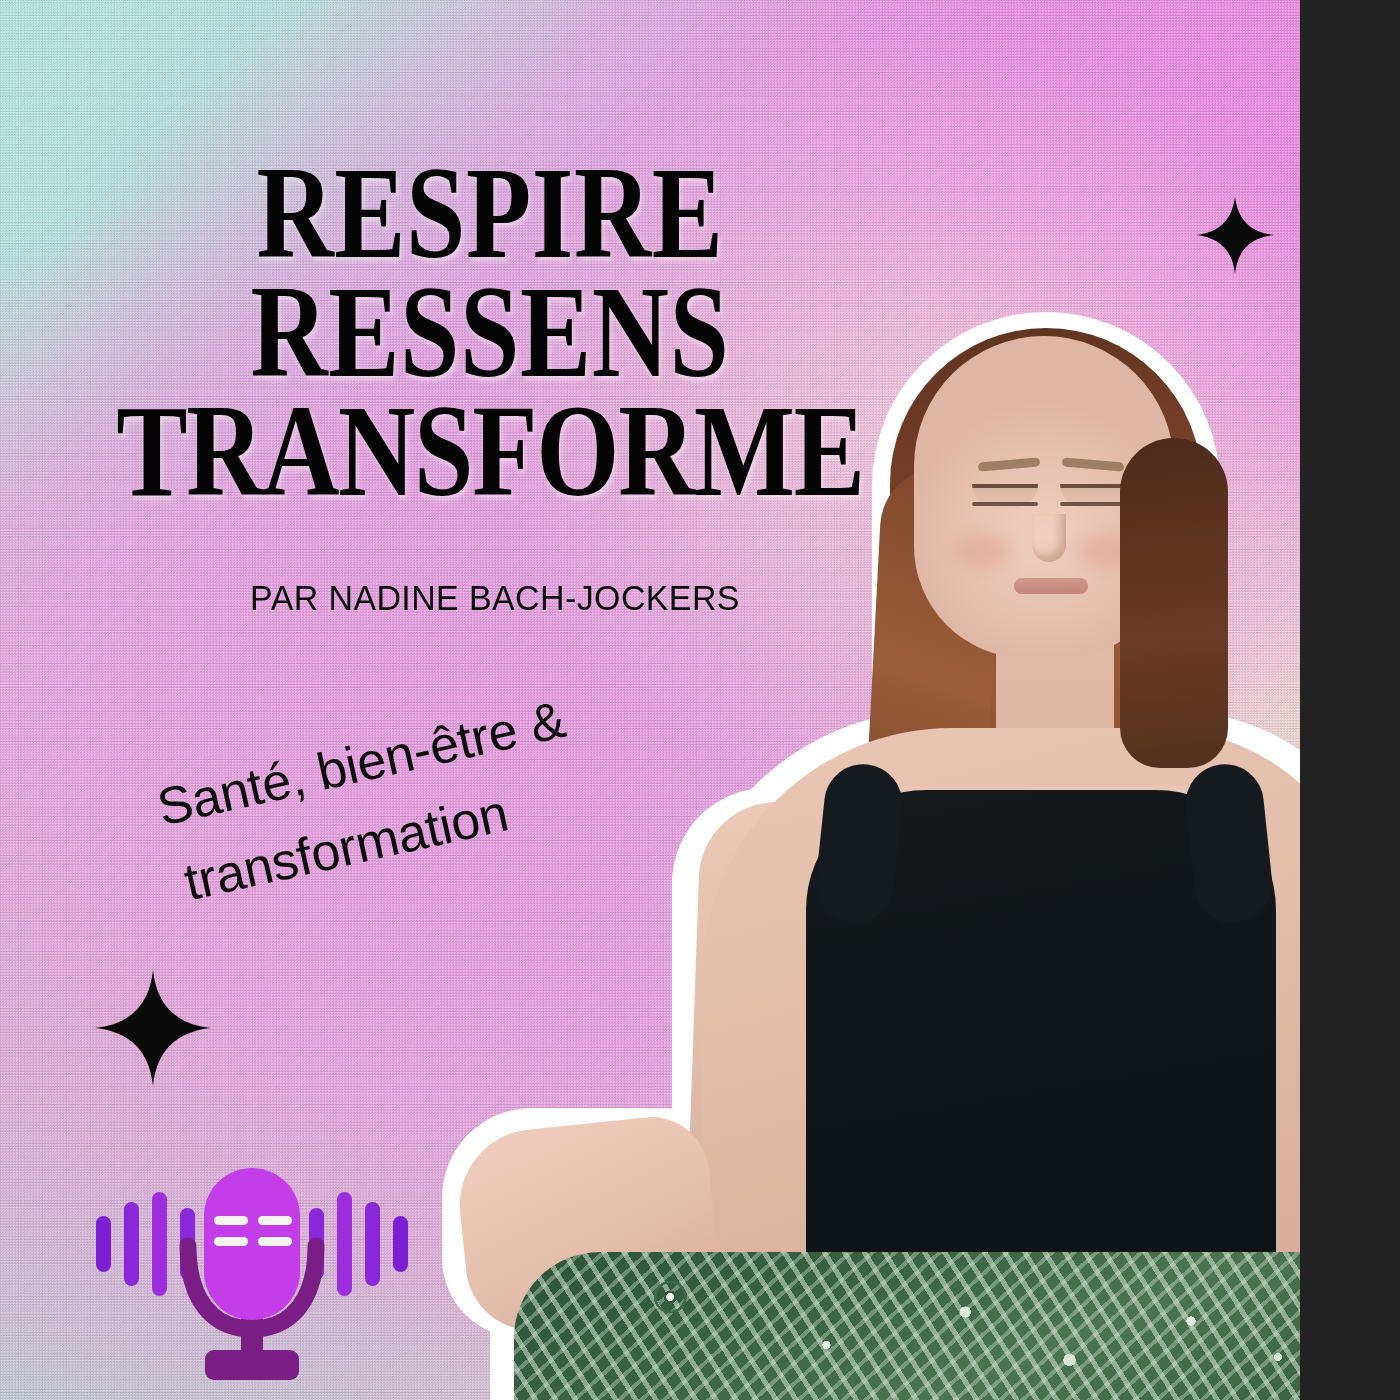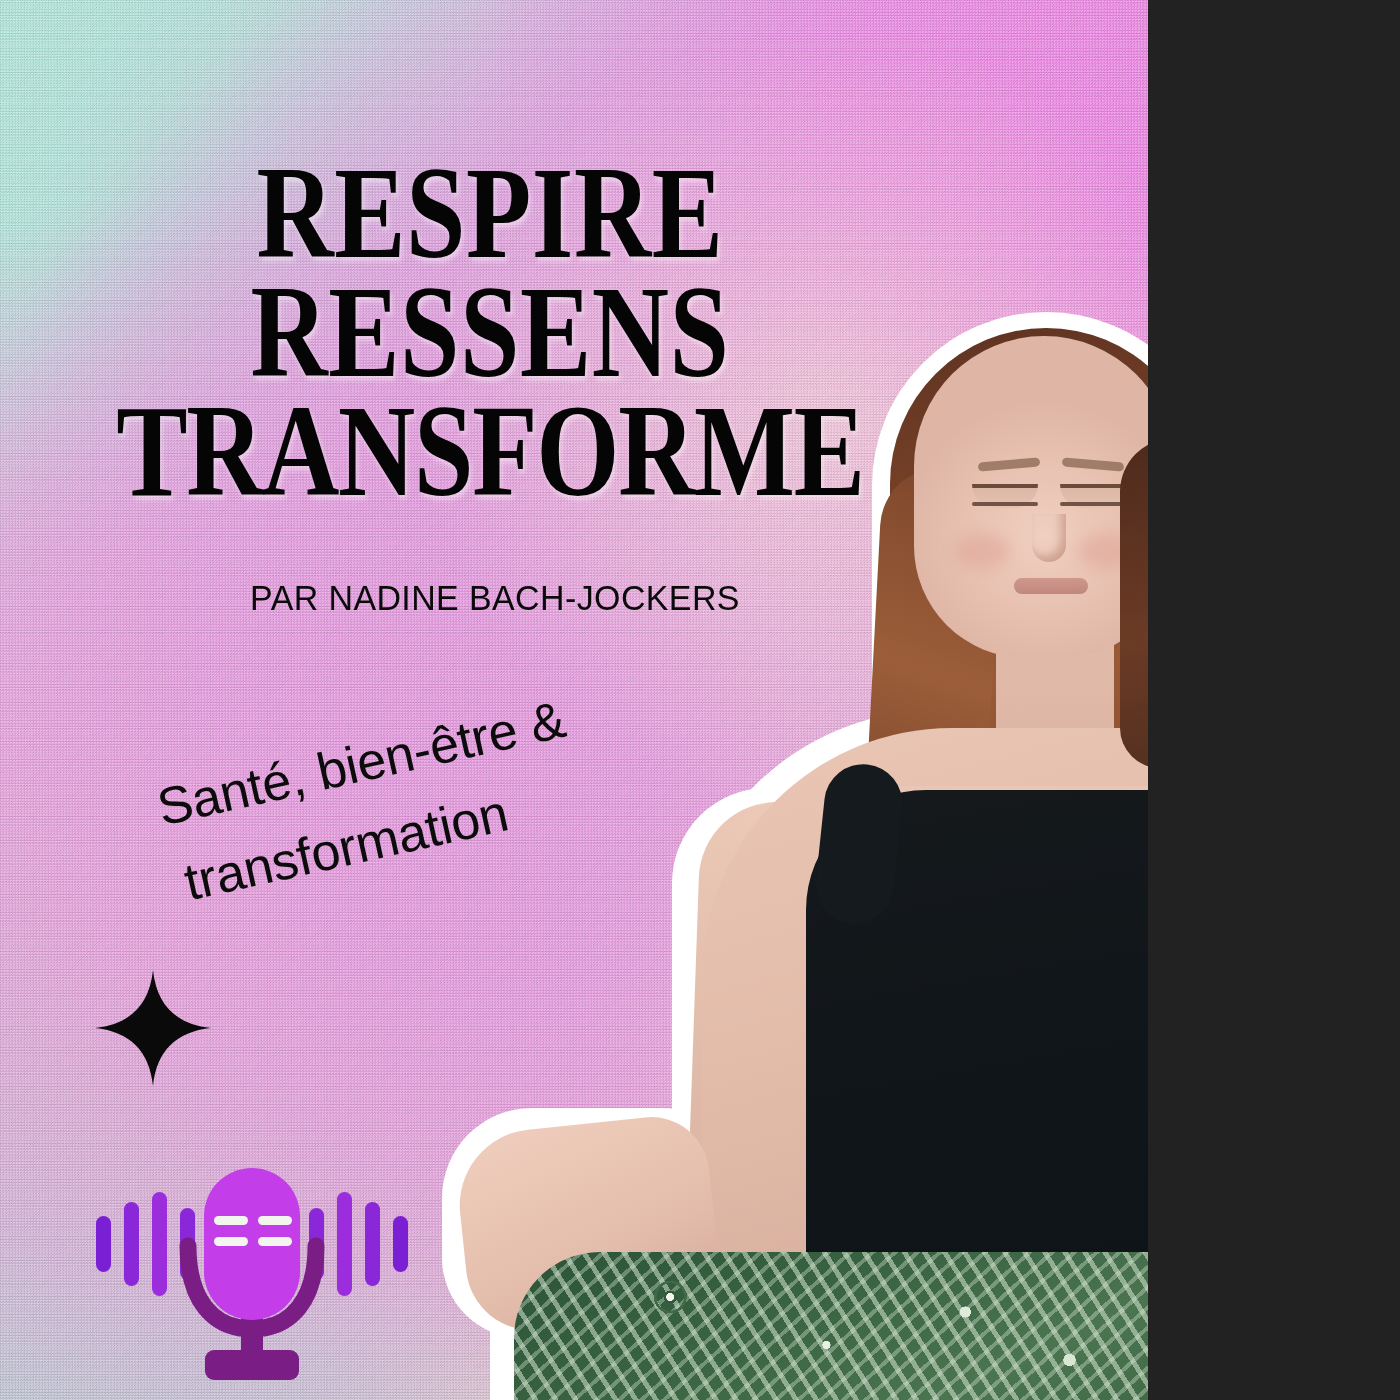--- a/index.html
+++ b/index.html
@@ -4,21 +4,21 @@
 <title>Respire Ressens Transforme</title>
 <style>
   html, body {
     margin: 0;
     padding: 0;
     background: #222;
   }
 
   #cover {
     position: relative;
-    width: 1148px;
+    width: 1300px;
     height: 1400px;
     overflow: hidden;
     font-family: "Liberation Sans", sans-serif;
     user-select: none;
     text-decoration: underline;
   }
 
   
   .bg-base {
     position: absolute;

